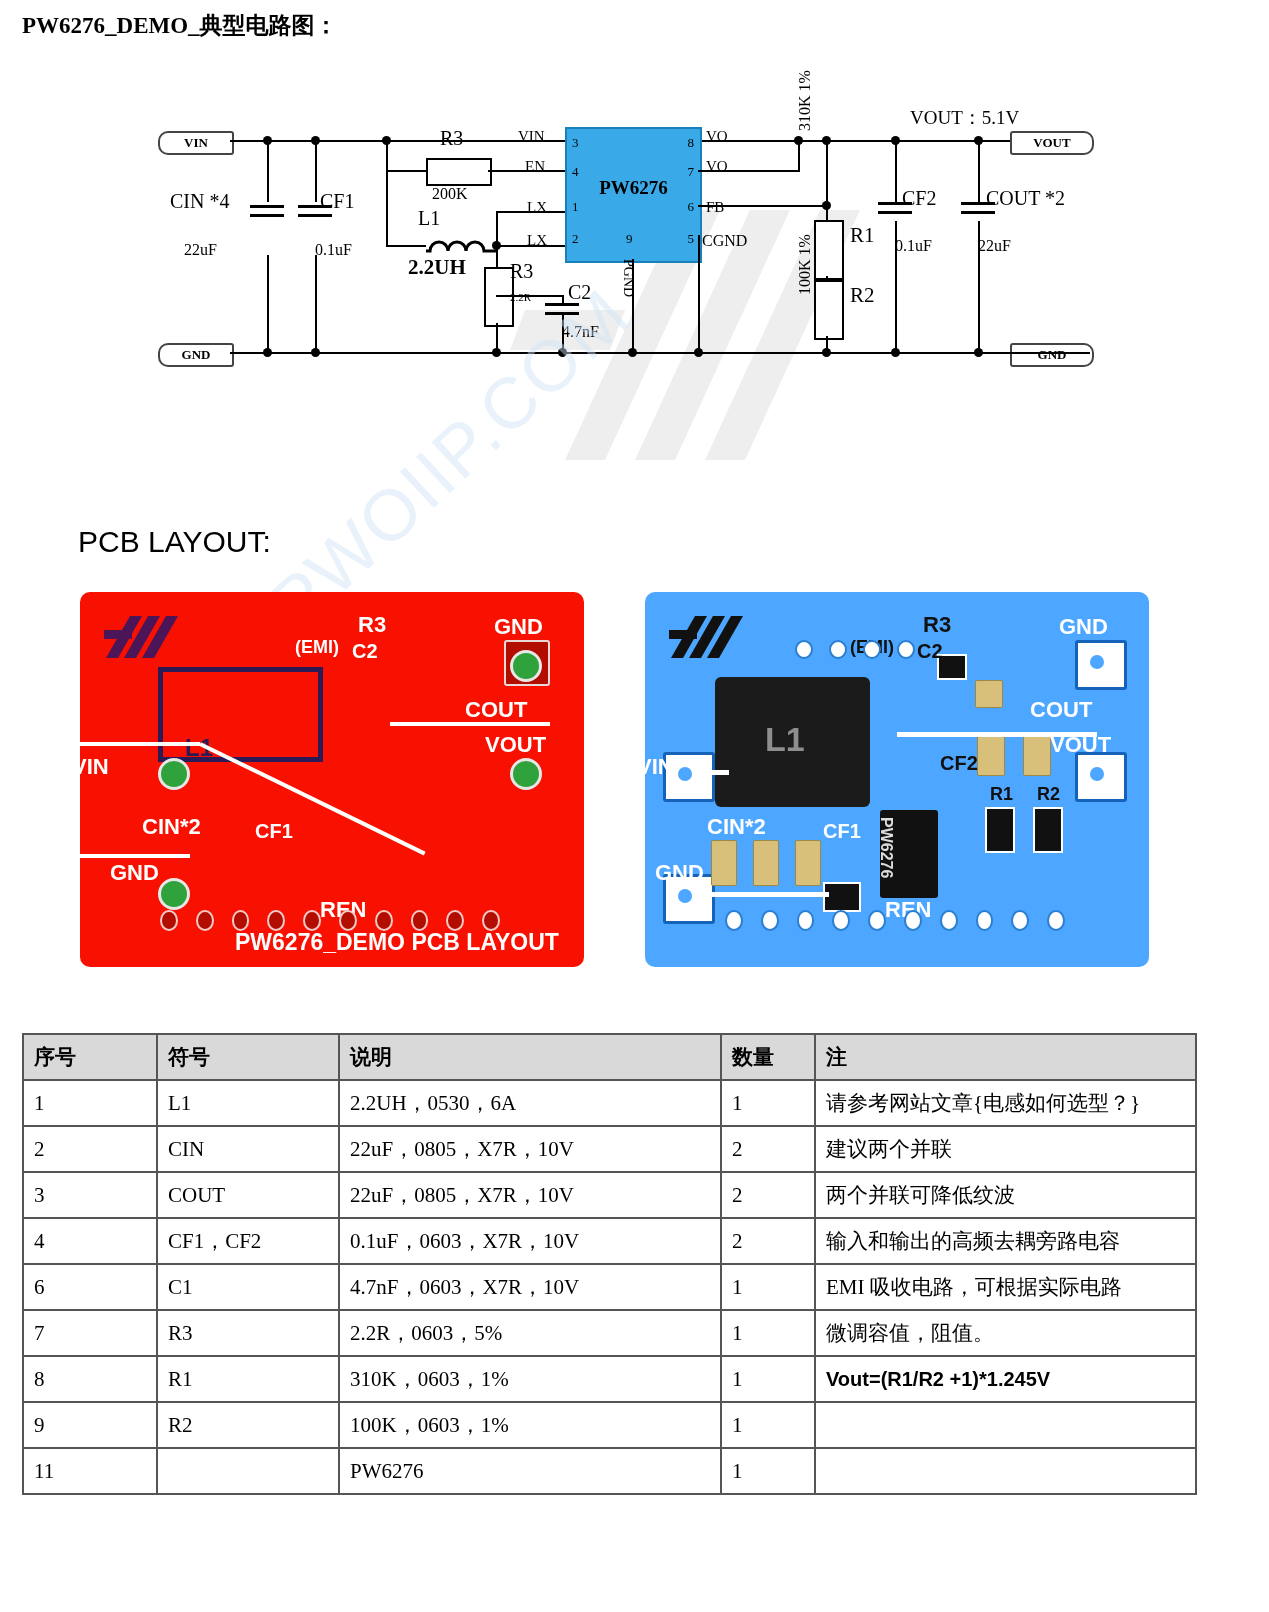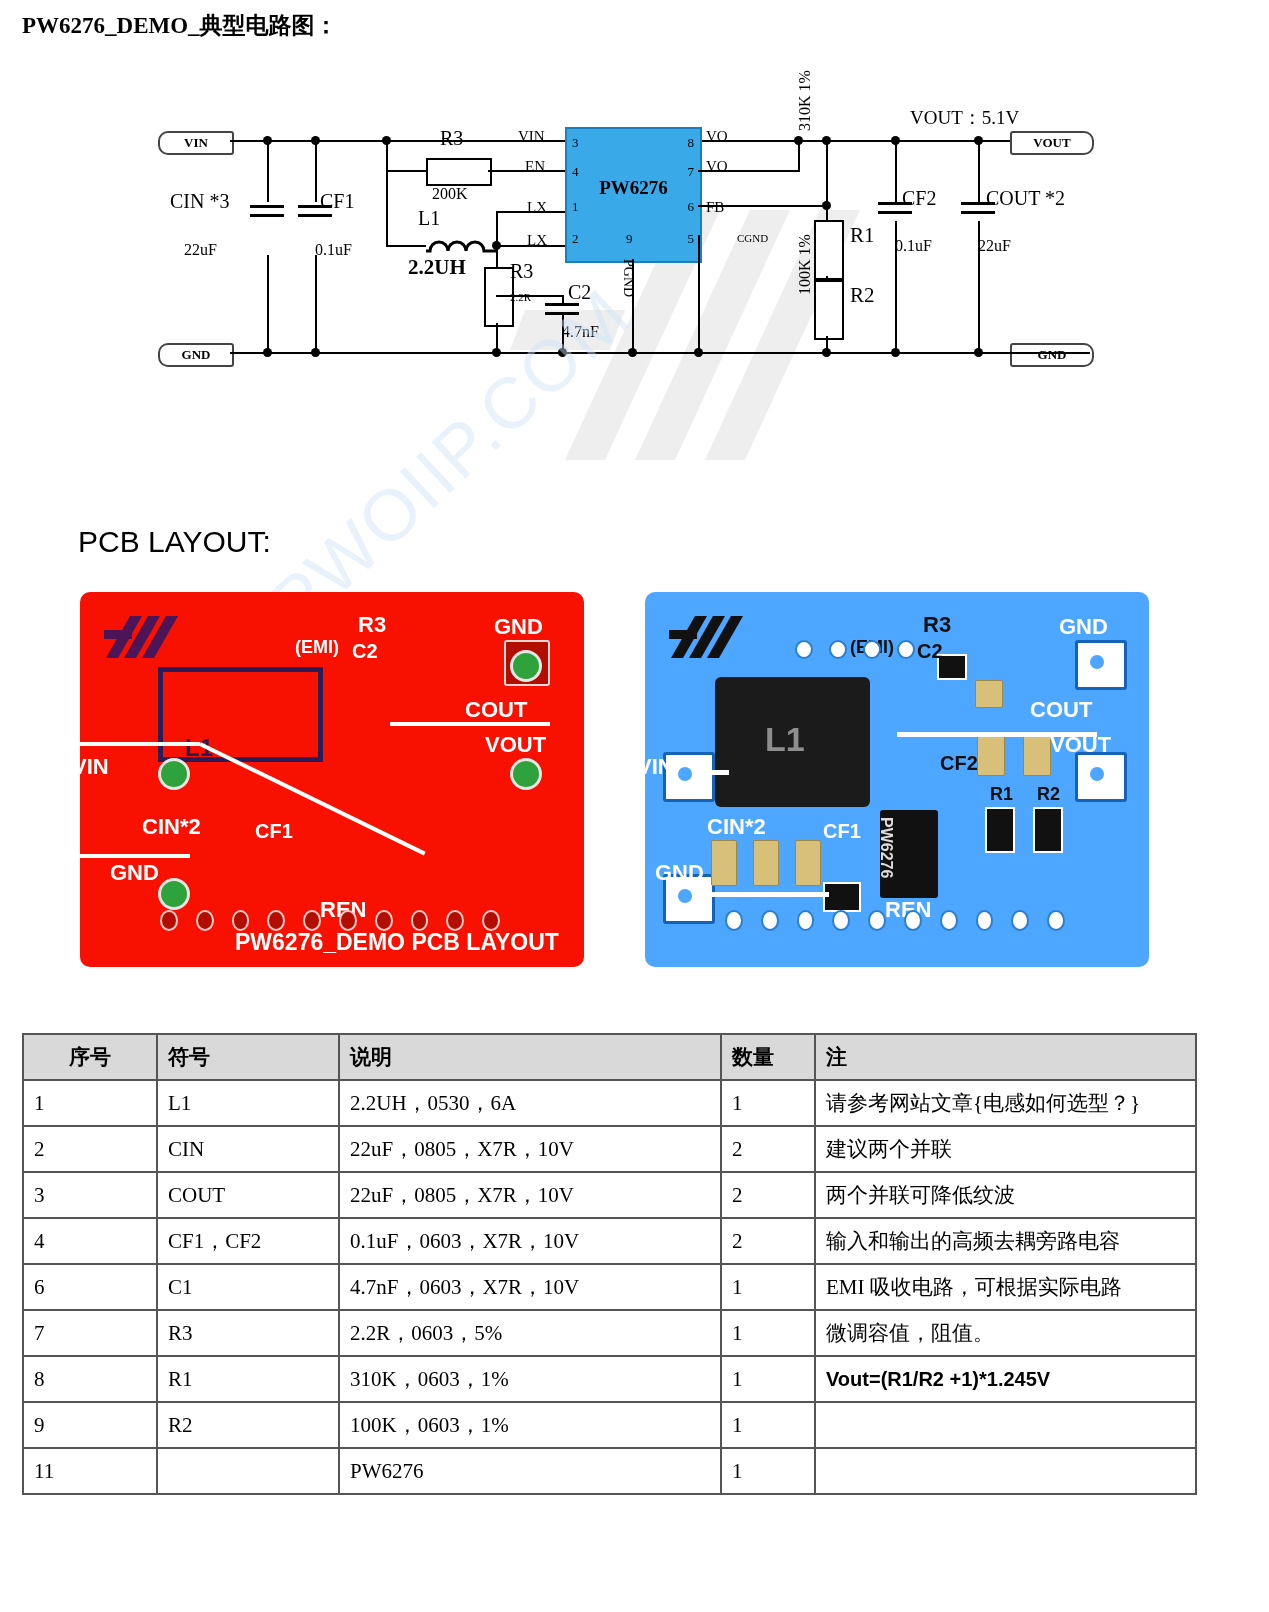--- a/index.html
+++ b/index.html
@@ -94,21 +94,21 @@
 
   
   table.bom{
     position:absolute;left:22px;top:1033px;width:1175px;
     border-collapse:collapse;font-family:"Liberation Serif",serif;font-size:21px;
   }
   table.bom td,table.bom th{border:2px solid #555;padding:4px 10px;vertical-align:middle;}
   table.bom .hdr-title{background:#d9d9d9;font-weight:bold;font-size:22px;height:38px;}
   table.bom .hdr-row td{background:#d9d9d9;font-weight:bold;height:36px;}
   table.bom tbody td{height:36px;}
-  .c0{width:112px;text-align:center;}
+  .c0{width:112px;}
   .c1{width:160px;}
   .c2{width:360px;}
   .c3{width:72px;}
   .bold-note{font-weight:bold;font-family:"Liberation Sans",sans-serif;font-size:20px;}
 </style>
 </head>
 <body>
 
 <div class="page">
 
@@ -141,21 +141,21 @@
 
     <div class="cap" style="left:100px;top:110px;">
       <div class="p1"></div>
         <div class="p2"></div>
     </div>
     <div class="cap" style="left:148px;top:110px;">
       <div class="p1"></div>
         <div class="p2"></div>
     </div>
 
-    <div class="lbl" style="left:20px;top:95px;font-size:20px;">CIN *3</div>
+    <div class="lbl" style="left:20px;top:95px;font-size:20px;">CIN *4</div>
     <div class="lbl" style="left:34px;top:146px;font-size:16px;">22uF</div>
     <div class="lbl" style="left:170px;top:95px;font-size:20px;">CF1</div>
     <div class="lbl" style="left:165px;top:146px;font-size:16px;">0.1uF</div>
 
     <div class="wire v" style="left:236px;top:45px;height:30px;"></div>
     <div class="wire h" style="left:236px;top:75px;width:40px;"></div>
     <div class="res horiz" style="left:276px;top:63px;"></div>
     <div class="wire h" style="left:338px;top:75px;width:77px;"></div>
     <div class="lbl" style="left:290px;top:32px;font-size:20px;">R3</div>
     <div class="lbl" style="left:282px;top:90px;font-size:16px;">200K</div>
@@ -201,21 +201,21 @@
       <div class="pin" style="right:6px;top:102px;">5</div>
       <div class="pin" style="left:59px;top:102px;">9</div>
     </div>
     <div class="lbl" style="left:368px;top:33px;font-size:15px;">VIN</div>
     <div class="lbl" style="left:375px;top:63px;font-size:15px;">EN</div>
     <div class="lbl" style="left:377px;top:104px;font-size:15px;">LX</div>
     <div class="lbl" style="left:377px;top:137px;font-size:15px;">LX</div>
     <div class="lbl" style="left:556px;top:33px;font-size:15px;">VO</div>
     <div class="lbl" style="left:556px;top:63px;font-size:15px;">VO</div>
     <div class="lbl" style="left:556px;top:104px;font-size:15px;">FB</div>
-    <div class="lbl" style="left:552px;top:137px;font-size:11px;padding-left:35px;">CGND</div>
+    <div class="lbl" style="left:552px;top:137px;font-size:16px;">CGND</div>
     <div class="lbl" style="left:486px;top:164px;font-size:14px;transform:rotate(90deg);transform-origin:left top;">PGND</div>
 
     <div class="wire v" style="left:482px;top:164px;height:93px;"></div>
     <div class="wire v" style="left:548px;top:140px;height:117px;"></div>
 
     <div class="wire h" style="left:548px;top:75px;width:100px;"></div>
     <div class="wire v" style="left:648px;top:45px;height:32px;"></div>
 
     <div class="wire v" style="left:676px;top:45px;height:80px;"></div>
     <div class="res" style="left:664px;top:125px;"></div>

